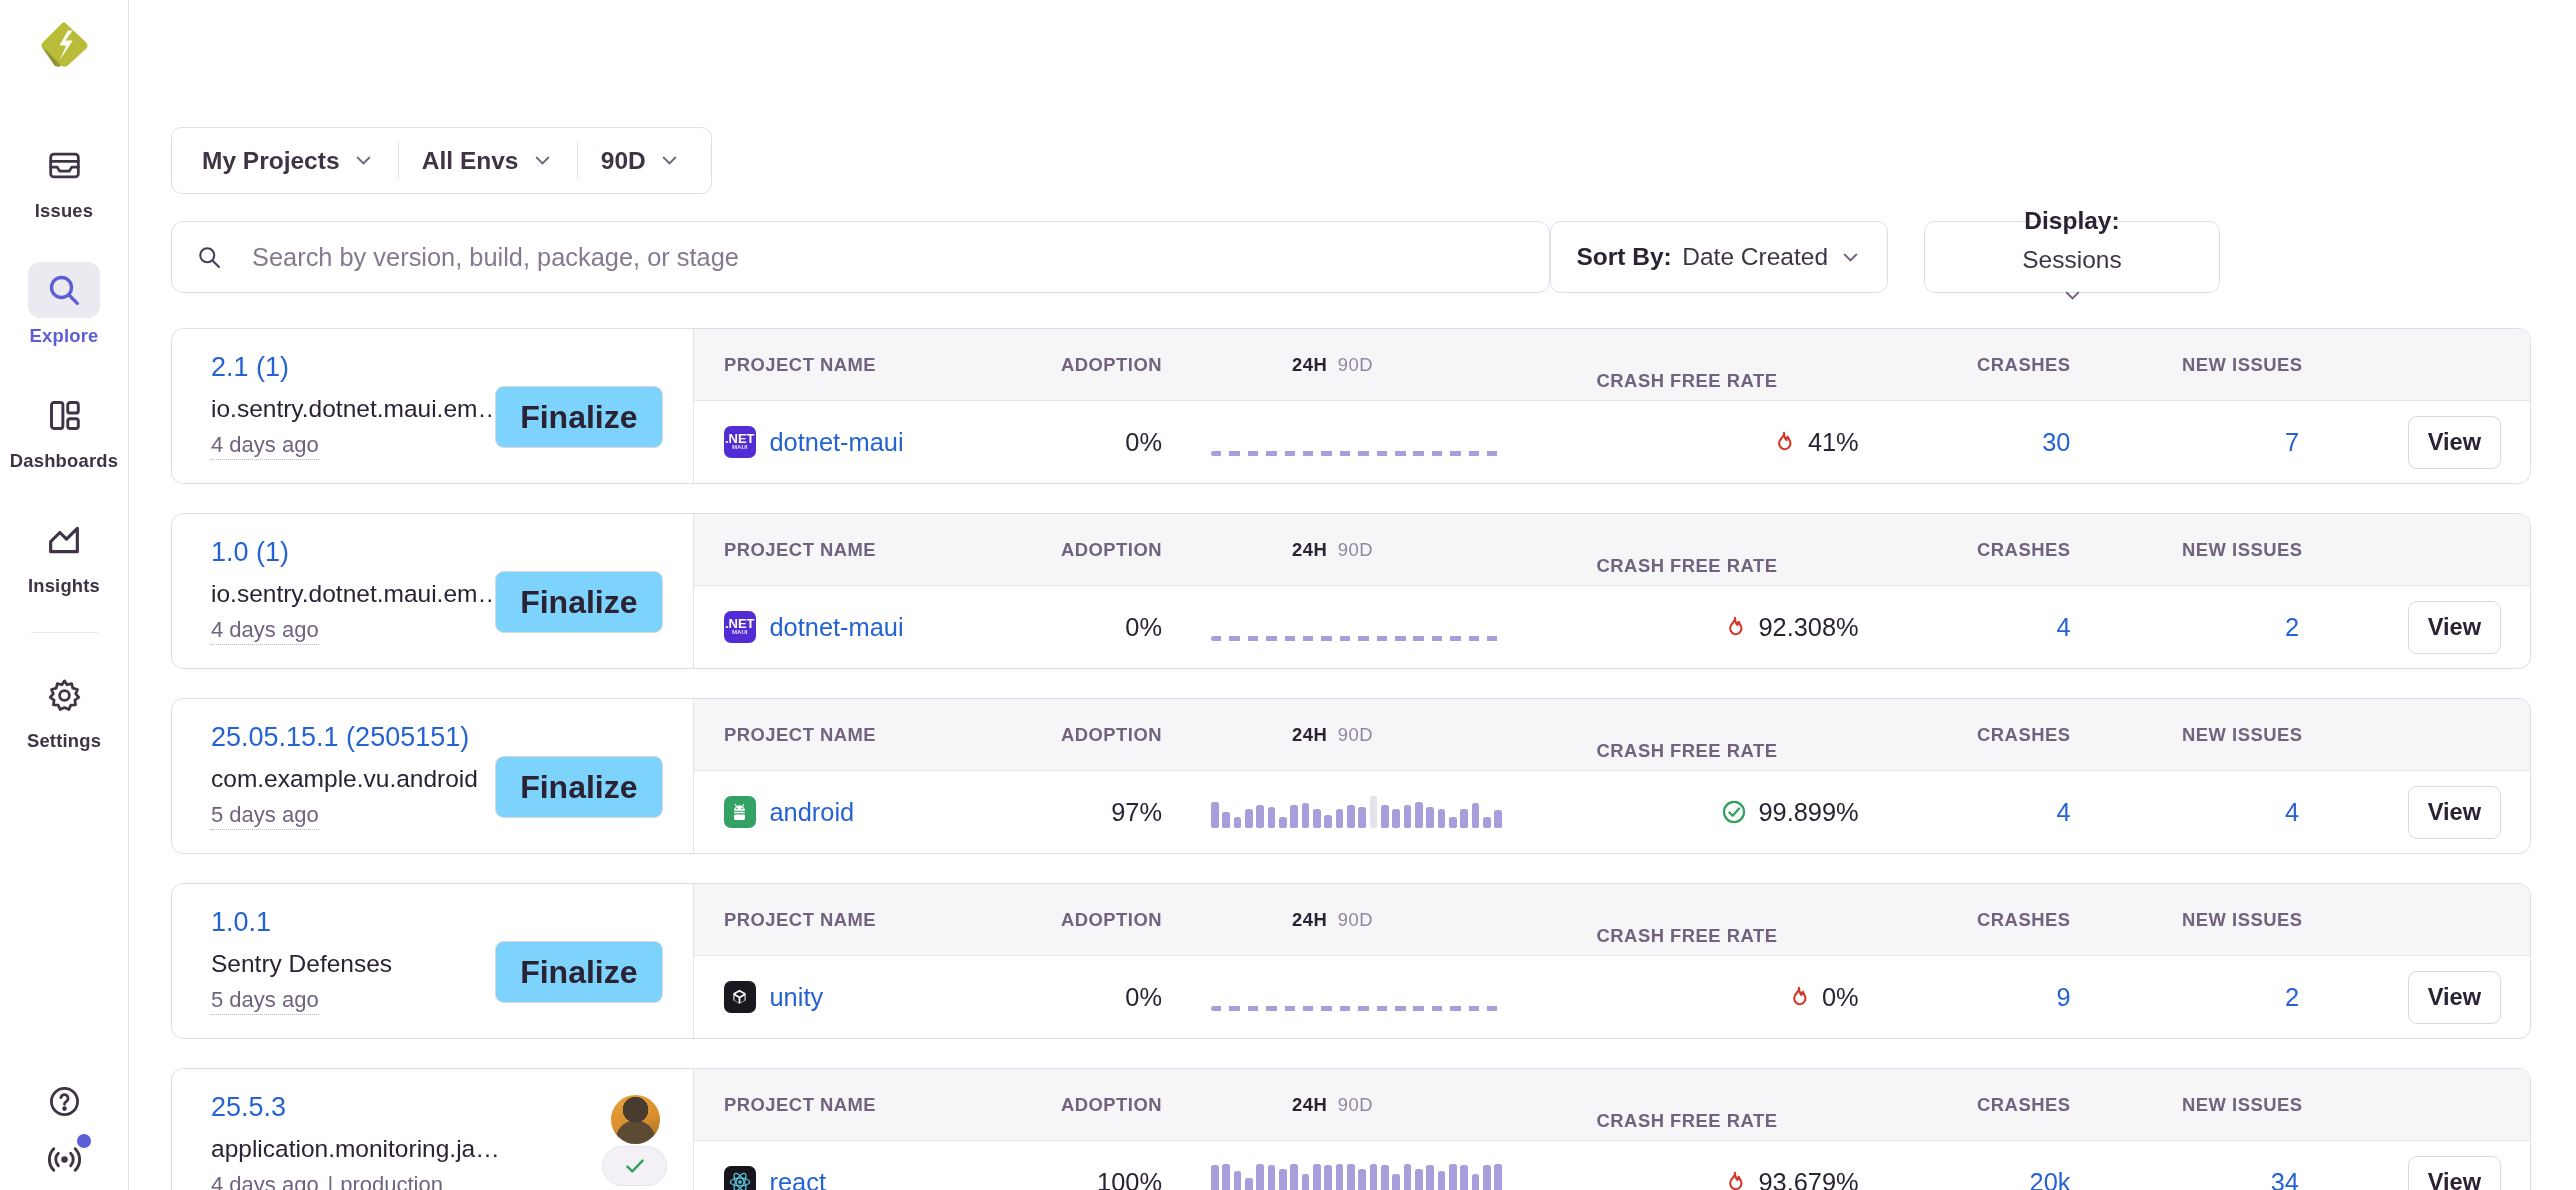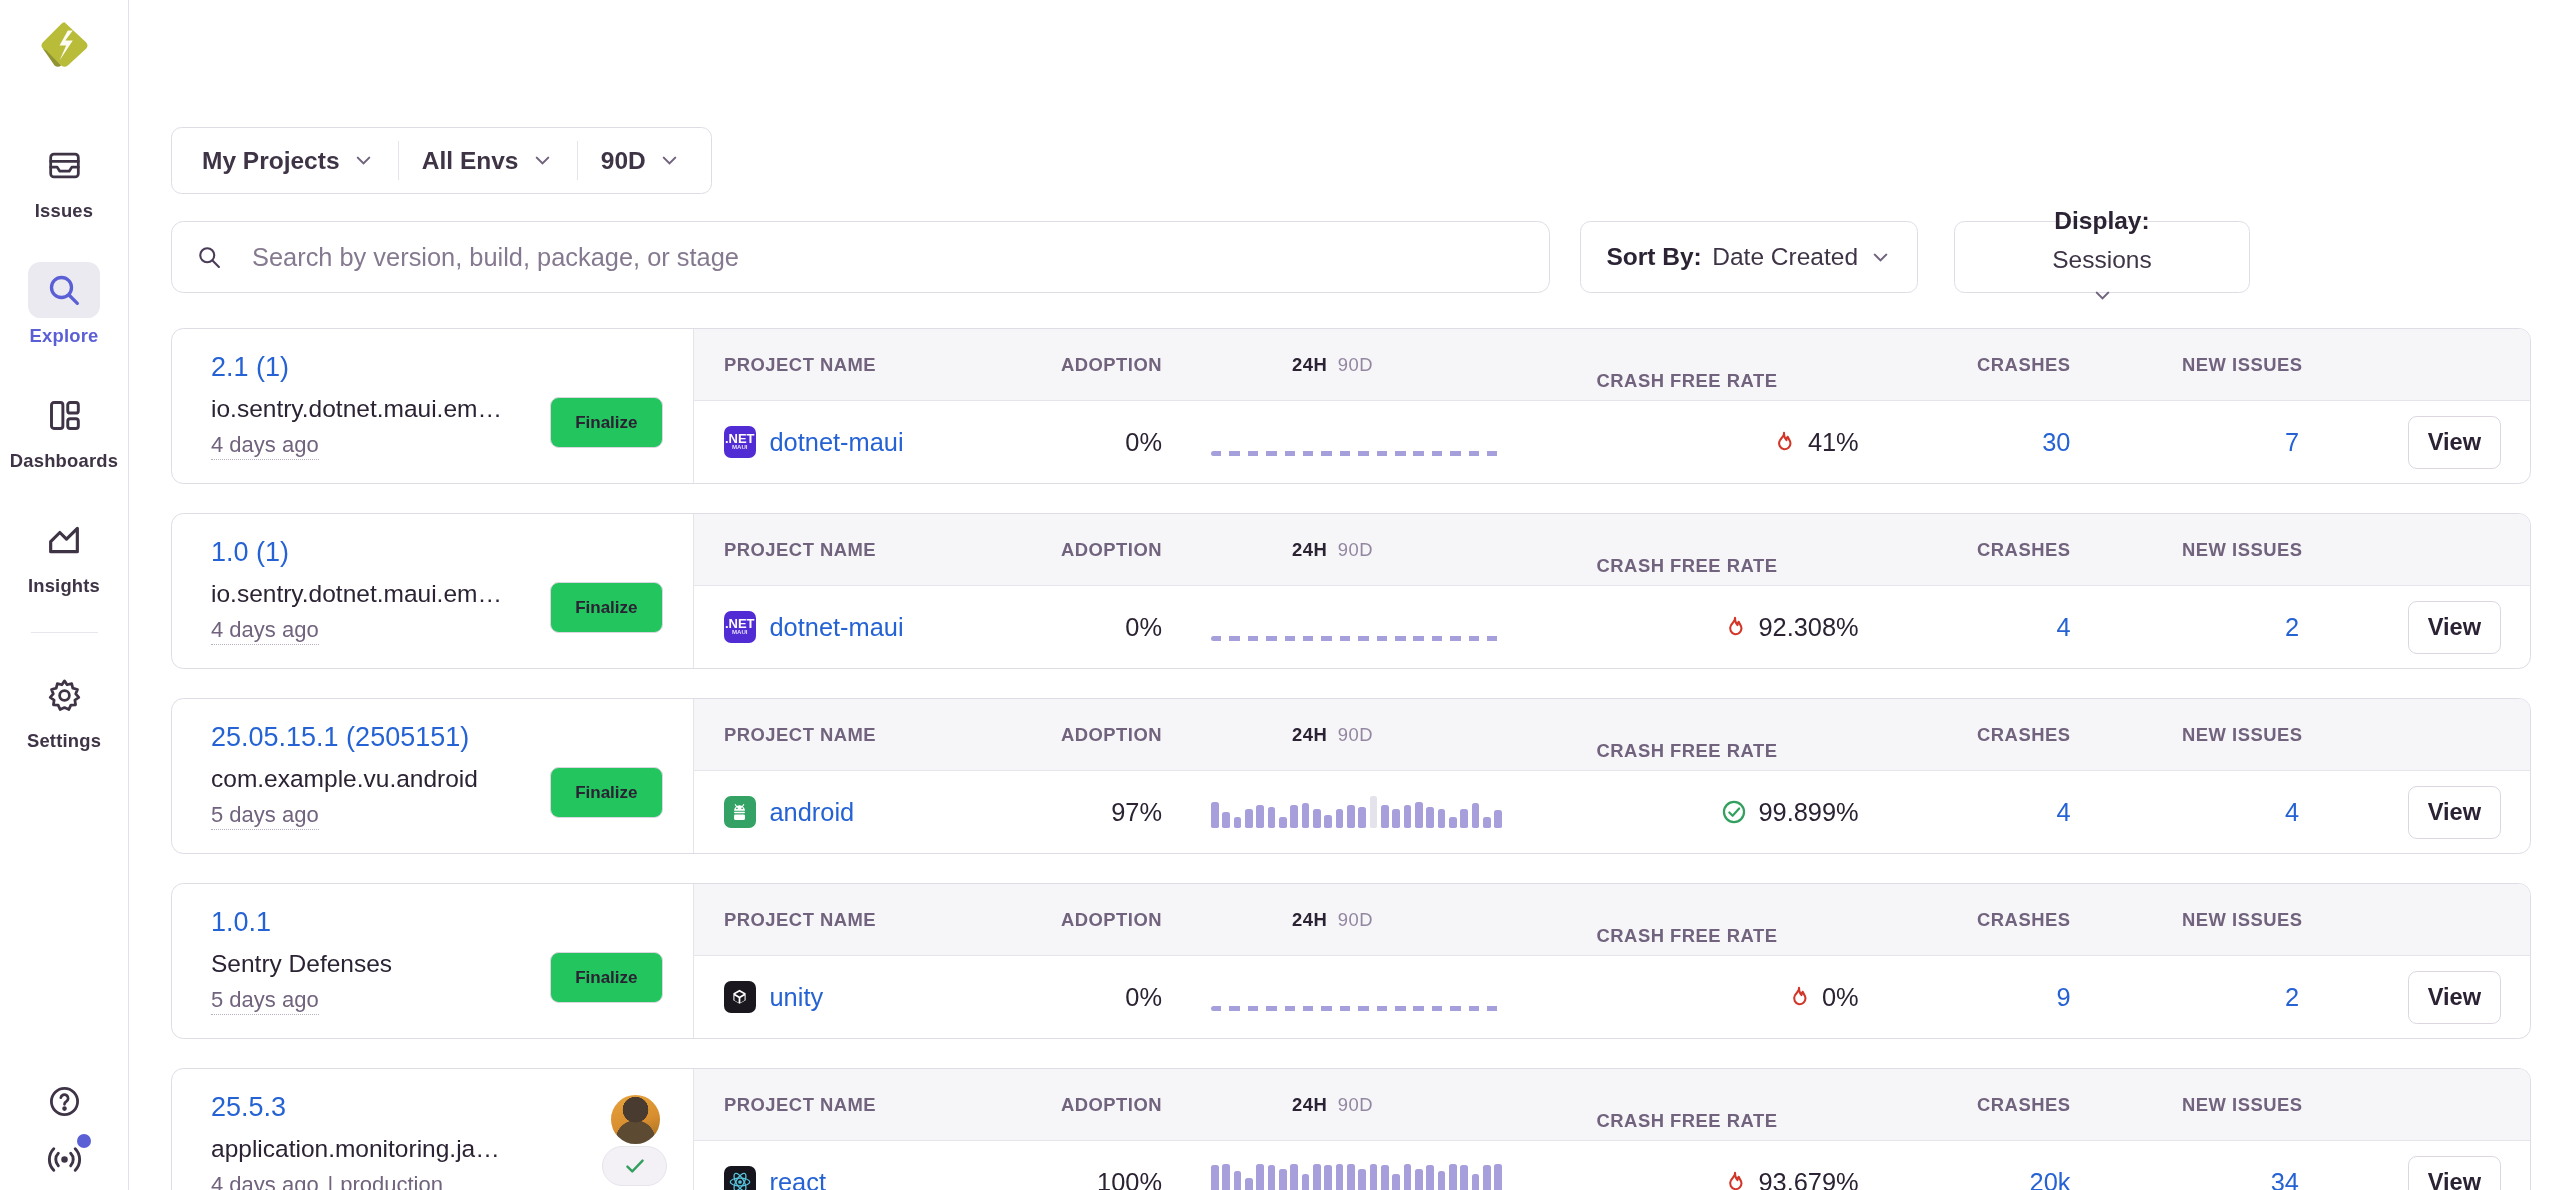--- a/index.html
+++ b/index.html
@@ -39,35 +39,35 @@
   .searchbar { width:1379px; border:1.8px solid #e0dce5; border-radius:12.3px; display:flex; align-items:center;
     padding:0 23px; gap:29px; background:#fff; }
   .searchbar input { border:none; outline:none; flex:1; font-size:25.4px; color:#3e3446;
     font-family:"Liberation Sans","DejaVu Sans",sans-serif; background:transparent; }
   .searchbar input::placeholder { color:#85798f; }
   .drop { border:1.8px solid #e0dce5; border-radius:10.5px; background:#fff; display:flex; align-items:center;
     justify-content:center; gap:10.5px; font-size:24.5px; cursor:pointer; padding:0 8.8px; }
   .drop .dl { font-weight:700; color:#2b2233; }
   .drop .dv { color:#3e3446; }
   .d1 { margin-left:31px; width:256px; }
-  .d2 { margin-left:30px; width:338px; }
+  .d2 { width:338px; }
   .d3 { margin-left:36px; width:296px;flex-direction:column; }
 
   
   .cards { position:absolute; left:42px; top:328px; width:2360px; }
   .card { width:2360px; height:156px; border:1.8px solid #e0dce5; border-radius:12.3px; background:#fff;
     display:flex; margin-bottom:29px; overflow:hidden; }
   .card-left { width:522px; flex:0 0 522px; border-right:1.8px solid #e7e3eb; position:relative; padding:23px 0 0 39px; }
   .ver { font-size:27px; font-weight:500; color:#2562d4; text-decoration:none; display:inline-block; cursor:pointer; }
   .pkg { font-size:24.5px; color:#2b2233; margin-top:12.3px; max-width:350px; white-space:nowrap; }
   .meta { font-size:22px; color:#71637e; margin-top:8.8px; }
   .meta .ago { border-bottom:1.8px dotted #b9b0c4; padding-bottom:1.8px; cursor:default; }
   .meta .env-sep { margin:0 7px 0 8.8px; color:#71637e; }
-  .finalize-btn { position:absolute; right:30px; bottom:35px; height:51px; padding:0 24.5px; background:#22c55e;
-    border:1.8px solid #dcd6e1; border-radius:8.8px; font-size:17px; font-weight:700; color:#2b2233; cursor:pointer;
+  .finalize-btn { position:absolute; right:30px; bottom:35px; height:62px; padding:0 24.5px; background:#7dd3fc;
+    border:1.8px solid #dcd6e1; border-radius:8.8px; font-size:32px; font-weight:700; color:#2b2233; cursor:pointer;
     font-family:"Liberation Sans","DejaVu Sans",sans-serif; }
   .avatar { position:absolute; right:33px; top:26px; width:49px; height:49px; border-radius:50%;
     background:radial-gradient(circle at 50% 30%, #4a3b30 0 30%, transparent 31%),
                radial-gradient(circle at 50% 92%, #5c4a33 0 38%, transparent 39%),
                linear-gradient(160deg,#e8a33d 0%, #d88e2e 55%, #9c6a22 100%); cursor:pointer; }
   .check-pill { position:absolute; right:26px; bottom:37px; width:65px; height:40px; border-radius:20px;
     background:#f3f1f6; border:1.8px solid #e7e4ec; display:flex; align-items:center; justify-content:center; cursor:pointer; }
 
   
   .card-table { flex:1; display:flex; flex-direction:column; }

